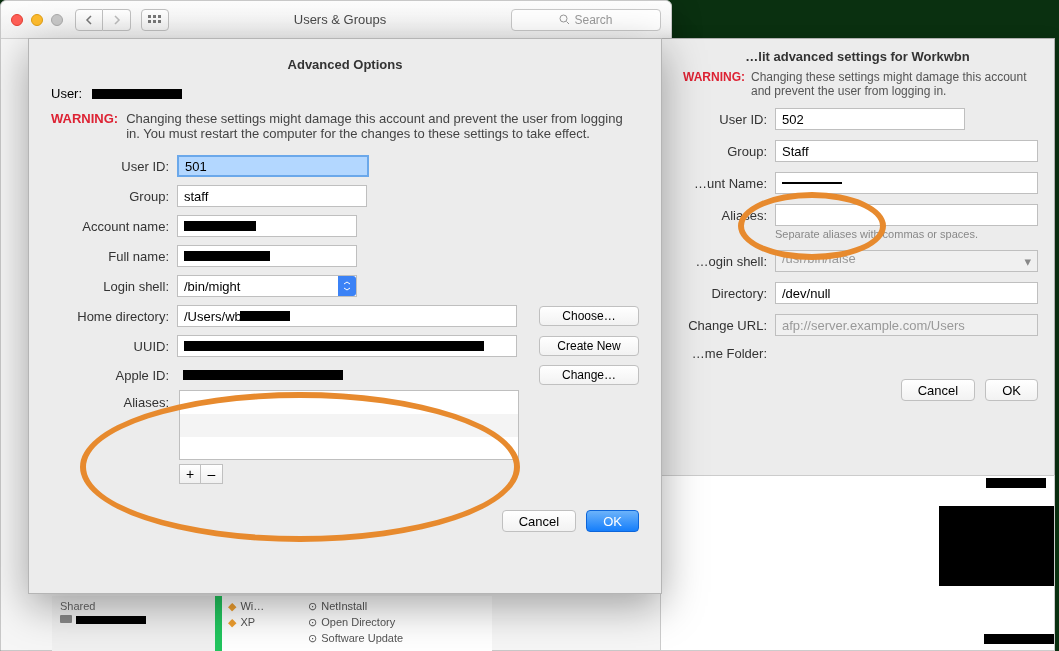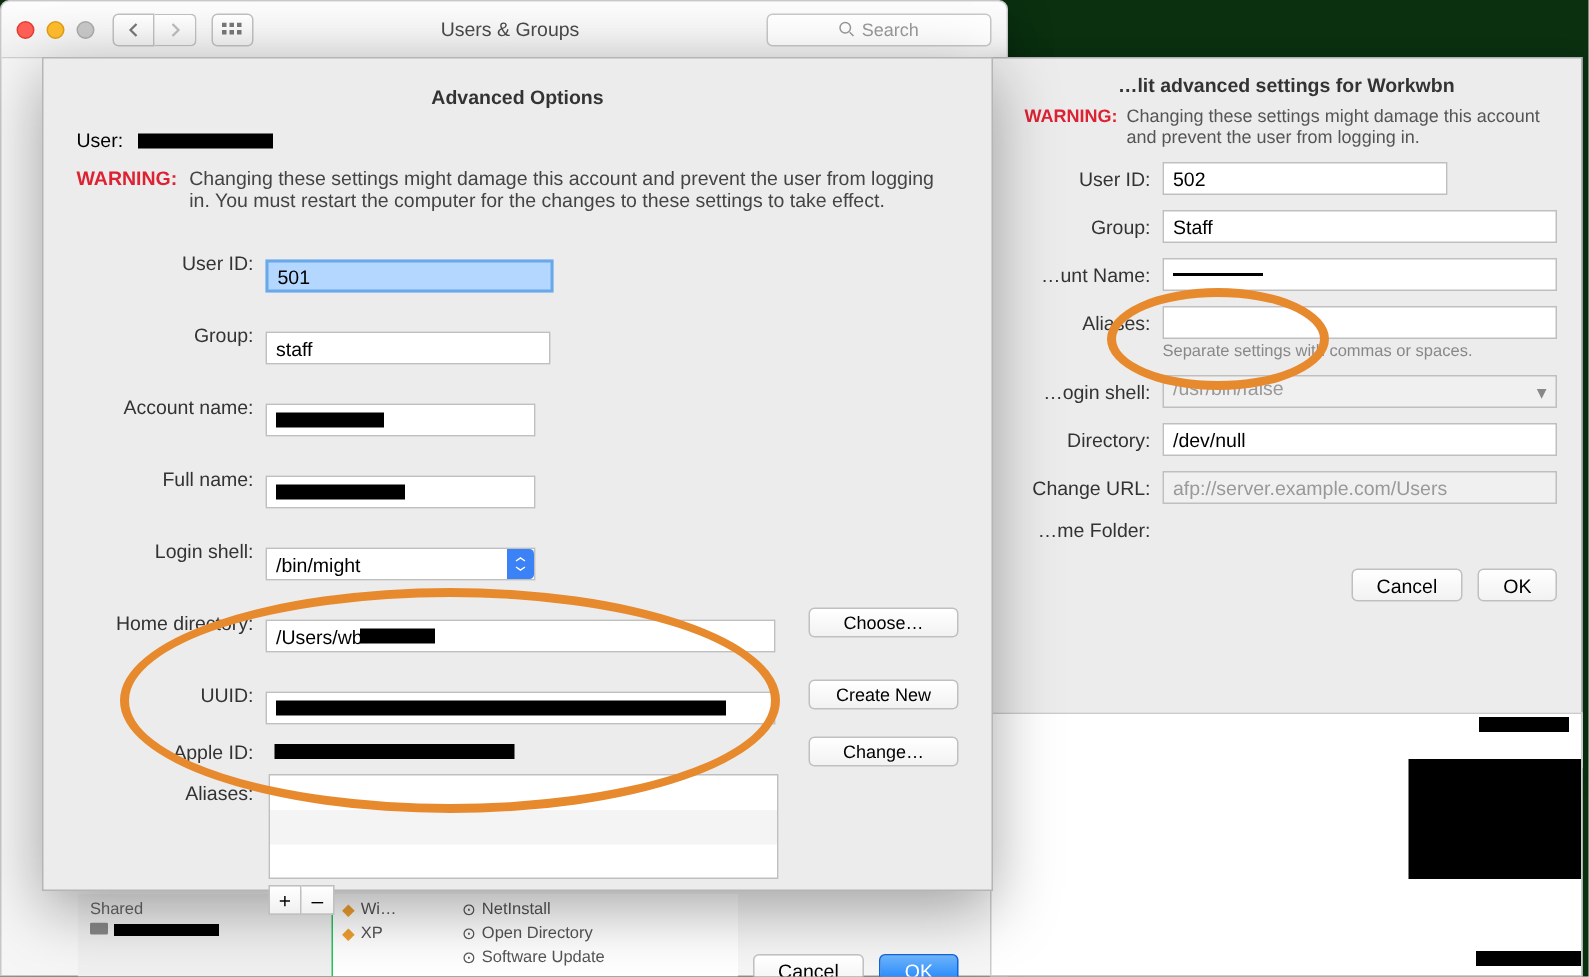--- a/index.html
+++ b/index.html
@@ -47,42 +47,42 @@
   .modal-inner { padding: 18px 22px; }
   .modal-title { text-align: center; font-weight: 700; font-size: 13px; color: #333; margin-bottom: 14px; }
   .user-row { display: flex; gap: 10px; align-items: center; margin-bottom: 10px; }
   .redact { display:inline-block; height: 10px; background: #000; }
   .modal-warning { display: flex; gap: 8px; margin-bottom: 14px; font-size: 13px; }
   .modal-warning .w { color: #d23; font-weight: 700; }
   .modal-warning .t { color: #444; flex: 1; }
   
   .mf { display: flex; align-items: center; margin-bottom: 8px; gap: 8px; }
   .mf > label { width: 118px; text-align: right; color: #333; }
-  .mf .txt { flex: 0 0 180px; margin-top: 18px; }
+  .mf .txt { flex: 0 0 180px; }
   .mf .txt.wide { flex: 0 0 340px; }
   .mf .txt.focus { border: 2px solid #6ba8ea; background: #b3d7ff; }
   .select { position: relative; }
   .select .chev { position: absolute; right: 0; top: 0; width: 18px; height: 100%; background: #3b82f6; border-radius: 0 3px 3px 0; display:flex; align-items:center; justify-content:center; }
   .side-btn { width: 100px; height: 20px; margin-left: auto; border: 1px solid #c0c0c0; border-radius: 4px; background: linear-gradient(#fff,#f2f2f2); font-size: 12px; cursor:pointer; }
   
   .aliases-box { margin-left: 128px; width: 340px; height: 70px; border: 1px solid #bfbfbf; background: #fff; }
   .aliases-box .row { height: 23px; }
   .aliases-box .row:nth-child(even){ background:#f4f4f4; }
   .pm { margin-left: 128px; margin-top: 4px; display:flex; }
   .pm button { width: 22px; height: 20px; border: 1px solid #c0c0c0; background: linear-gradient(#fff,#f0f0f0); font-size:14px; line-height:1; cursor:pointer; }
   .pm button:last-child { border-left:none; }
   
   .modal-buttons { display: flex; justify-content: flex-end; gap: 10px; margin-top: 26px; }
   
   
   .el { position: absolute; border: 6px solid #e78a2e; border-radius: 50%; pointer-events: none; }
 
   
   .bg-peek { position: absolute; left: 52px; top: 596px; width: 440px; height: 55px; display:flex; }
-  .sidebar-peek { width: 170px; background: #f0f0f0; border-right:1px solid #22c55e; padding:4px 8px; font-size:11px; color:#666;}
+  .sidebar-peek { width: 170px; background: #f0f0f0; border-right:7px solid #22c55e; padding:4px 8px; font-size:11px; color:#666;}
   .col2 { width: 80px; background:#fff; padding:2px 6px; font-size:11px; color:#555;}
   .col3 { flex:1; background:#fff; padding:2px 6px; font-size:11px; color:#555;}
   .mini-item { display:flex; align-items:center; gap:4px; height:16px; }
   svg { display:block; }
 </style>
 </head>
 <body>
 
 <div class="bg-window">
   <div class="titlebar">
@@ -179,21 +179,21 @@
     <div class="form-row">
         <label>…unt Name:</label>
       <div class="txt" style="display:flex;align-items:center">
           <span class="redact" style="width:60px;height:2px;background:#000;border-top:2px solid #000;border-bottom:0"></span>
         </div>
       </div>
     <div class="form-row">
         <label>Aliases:</label>
       <input class="txt" style="">
       </div>
-    <div class="hint">Separate settings with commas or spaces.</div>
+    <div class="hint">Separate aliases with commas or spaces.</div>
     <div class="form-row">
         <label>…ogin shell:</label>
       <div class="txt disabled select"><span>/usr/bin/false</span><span style="position:absolute;right:6px;top:3px;color:#888">▾</span></div>
       </div>
     <div class="form-row">
         <label>Directory:</label>
       <input class="txt" value="/dev/null" style="">
       </div>
     <div class="form-row">
         <label>Change URL:</label>

